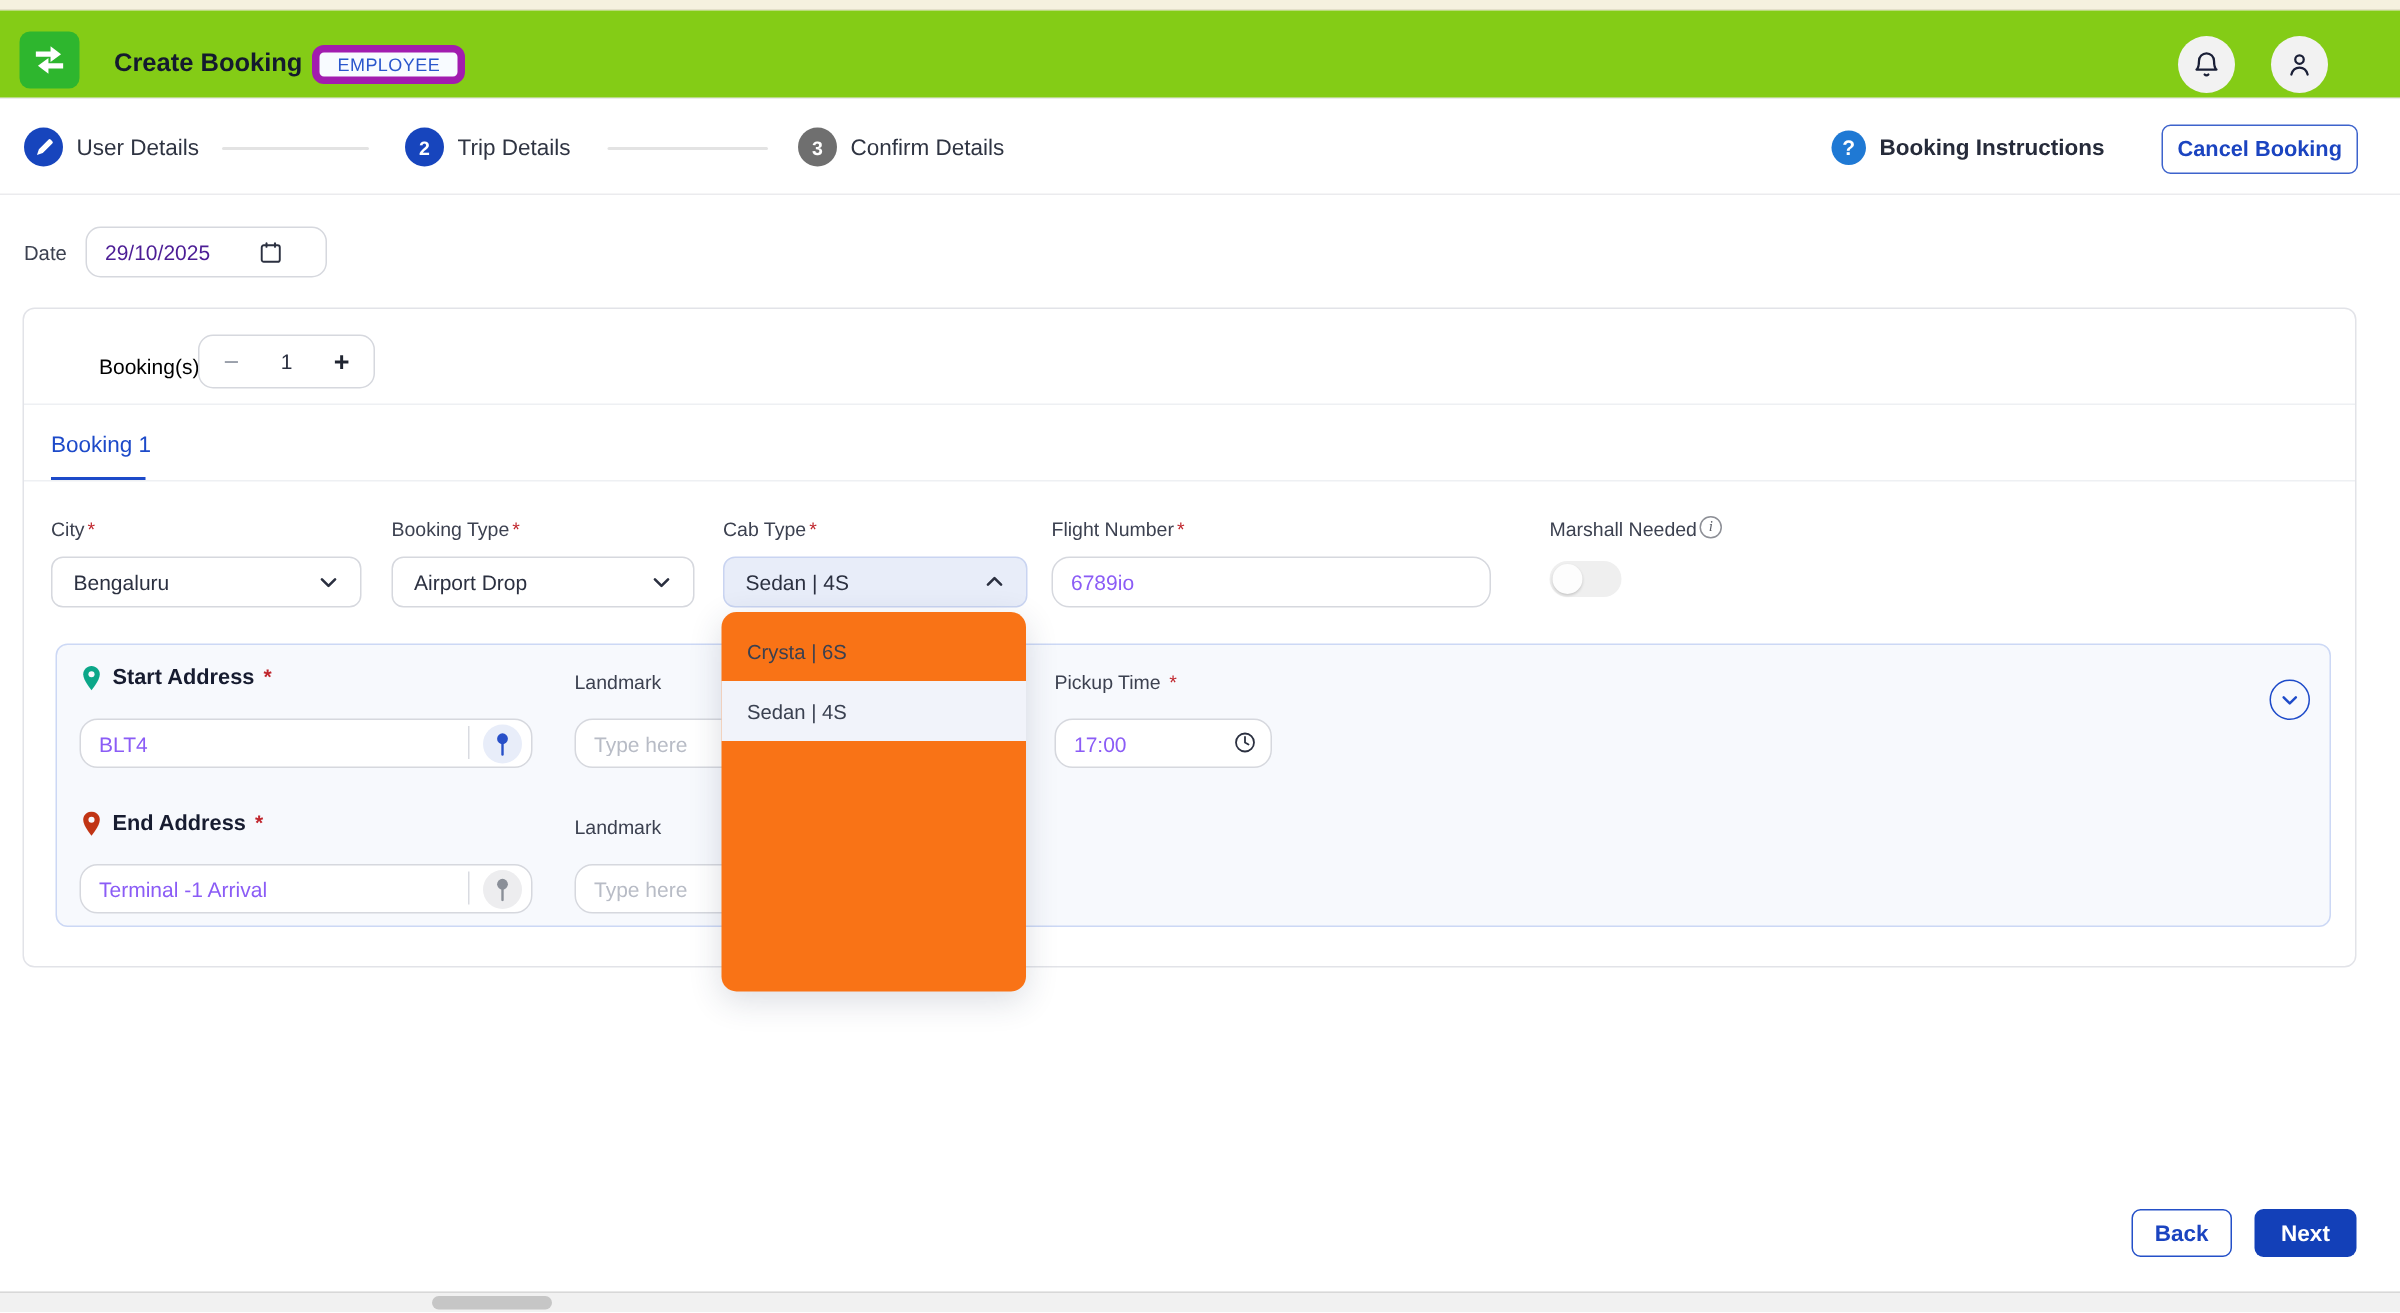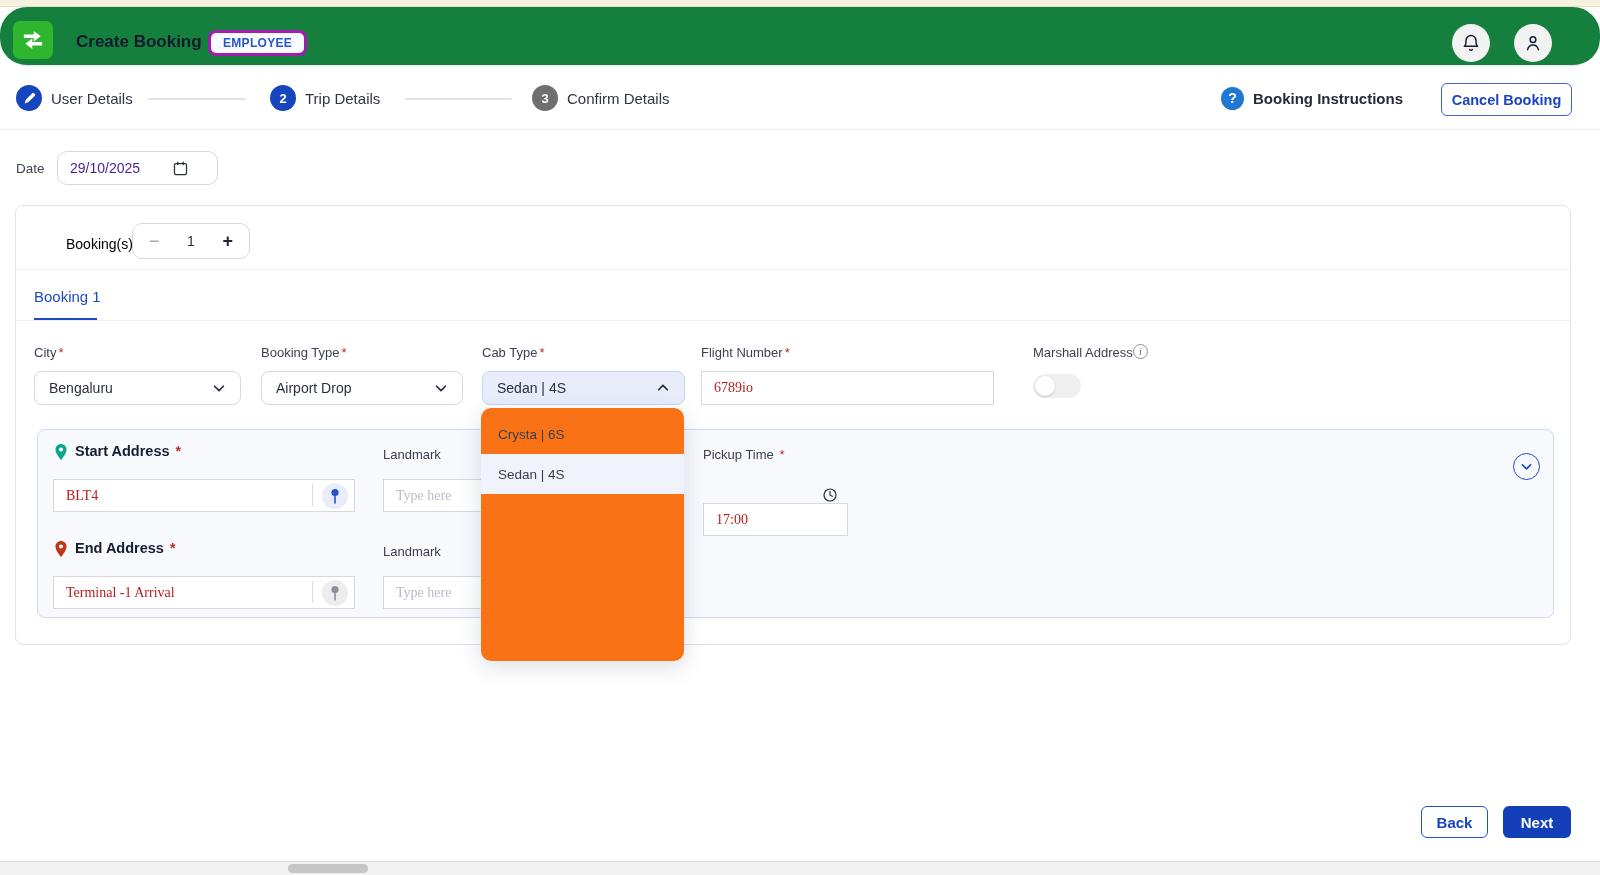--- a/index.html
+++ b/index.html
@@ -4,24 +4,24 @@
 <style>
   * { margin:0; padding:0; box-sizing:border-box; }
   html,body { background:#fff; }
   body { font-family:"Liberation Sans", sans-serif; color:#2b3040; }
   #screen { position:relative; width:1600px; height:875px; background:#fff; overflow:hidden; }
 
   
   .top-strip { position:absolute; left:0; top:0; width:1600px; height:7px; background:#f5f1df; border-bottom:1px solid #e3dfca; }
 
   
-  .header { position:absolute; left:0; top:7px; width:1600px; height:59px; background:#15803d; border-bottom:1px solid #ebebee;border-radius:27px; }
+  .header { position:absolute; left:0; top:7px; width:1600px; height:59px; background:#84cc16; border-bottom:1px solid #ebebee; }
   .logo { position:absolute; left:13px; top:14px; width:40px; height:38px; border-radius:7px; background:#2eb62e; display:flex; align-items:center; justify-content:center; }
   .app-title { position:absolute; left:76px; top:25px; font-size:17px; font-weight:700; color:#141a2e; }
-  .badge { position:absolute; left:208px; top:23px; height:26px; padding:0 12px; display:flex; align-items:center; border:3px solid #a21caf; border-radius:8px; background:#f8fbff; color:#2a56cc; font-size:12px; font-weight:700; letter-spacing:.3px; }
+  .badge { position:absolute; left:208px; top:23px; height:26px; padding:0 12px; display:flex; align-items:center; border:5px solid #a21caf; border-radius:8px; background:#f8fbff; color:#2a56cc; font-size:12px; font-weight:400; letter-spacing:.3px; }
   .hdr-circle { position:absolute; top:17px; width:38px; height:38px; border-radius:50%; background:#f2f2f2; display:flex; align-items:center; justify-content:center; cursor:pointer; }
   .hdr-bell { left:1452px; } .hdr-user { left:1514px; }
 
   
   .stepper { position:absolute; left:0; top:66px; width:1600px; height:64px; background:#fff; border-bottom:1px solid #ebebee; }
   .step { position:absolute; top:0; height:64px; display:flex; align-items:center; gap:9px; cursor:pointer; }
   .step-circle { width:26px; height:26px; border-radius:50%; display:flex; align-items:center; justify-content:center; color:#fff; font-size:13px; font-weight:700; }
   .step-circle.blue { background:#1745bd; }
   .step-circle.gray { background:#6f6f6f; }
   .step-label { font-size:15px; color:#2f3442; }
@@ -46,21 +46,21 @@
   .counter-box .cnt { font-size:14px; color:#2b3040; }
   .card-div1 { position:absolute; left:0; top:63px; width:100%; height:1px; background:#eef0f3; }
   .tab { position:absolute; left:18px; top:82px; font-size:15px; color:#1d4ac9; cursor:pointer; padding-bottom:10px; }
   .tab-underline { position:absolute; left:18px; top:112px; width:63px; height:2px; background:#1d4ac9; }
   .card-div2 { position:absolute; left:0; top:114px; width:100%; height:1px; background:#eef0f3; }
 
   .flbl { position:absolute; font-size:13px; color:#3c4150; }
   .req { color:#c0262d; margin-left:2px; }
   .sel { position:absolute; top:165px; height:34px; border:1px solid #d6d8de; border-radius:8px; background:#fff; display:flex; align-items:center; justify-content:space-between; padding:0 14px; font-size:14px; color:#2b3040; cursor:pointer; }
   .sel.open { background:#e8edf9; border-color:#c9d4f1; }
-  .inp { position:absolute; border:1px solid #d6d8de; border-radius:0; background:#fff; font-size:14px; color:#b91c1c; padding:0 12px; font-family:Liberation Serif, serif; outline:none; }
+  .inp { position:absolute; border:1px solid #d6d8de; border-radius:12px; background:#fff; font-size:14px; color:#8b5cf6; padding:0 12px; font-family:Liberation Sans, sans-serif; outline:none; }
   .inp::placeholder { color:#b8bcc6; }
 
   
   .toggle { position:absolute; left:1017px; top:168px; width:48px; height:24px; border-radius:12px; background:#efefef; cursor:pointer; }
   .toggle .knob { position:absolute; left:2px; top:2px; width:20px; height:20px; border-radius:50%; background:#fdfdfd; box-shadow:0 1px 2px rgba(0,0,0,.18); }
   .info-ic { position:absolute; left:1117px; top:138px; width:15px; height:15px; border-radius:50%; border:1px solid #8d8f96; color:#5c5f68; font-size:10px; display:flex; align-items:center; justify-content:center; cursor:pointer; font-style:italic; font-family:"Liberation Serif", serif; }
 
   
   .addr-card { position:absolute; left:21px; top:223px; width:1517px; height:189px; background:#f7f9fd; border:1px solid #ccd8f5; border-radius:8px; }
   .addr-title { position:absolute; font-size:14.5px; font-weight:700; color:#171c30; }
@@ -184,21 +184,21 @@
     </div>
     <div class="flbl" style="left:245px; top:139px;">
       <span>Booking Type</span><span class="req">*</span>
     </div>
     <div class="flbl" style="left:466px; top:139px;">
       <span>Cab Type</span><span class="req">*</span>
     </div>
     <div class="flbl" style="left:685px; top:139px;">
       <span>Flight Number</span><span class="req">*</span>
     </div>
-    <div class="flbl" style="left:1017px; top:139px;">Marshall Address</div>
+    <div class="flbl" style="left:1017px; top:139px;">Marshall Needed</div>
     <div class="info-ic">i</div>
 
     <div class="sel" style="left:18px; width:207px;">
       <span>Bengaluru</span>
       <span>
         <svg width="14" height="14" viewBox="0 0 16 16" fill="none" stroke="#2b3040" stroke-width="2" stroke-linecap="round" stroke-linejoin="round">
             <polyline points="3,6 8,11 13,6"></polyline>
           </svg>
       </span>
     </div>
@@ -247,21 +247,21 @@
         </div>
       </div>
 
       <div class="flbl" style="left:345px; top:17px;">Landmark</div>
       <input class="inp" style="left: 345px; top: 49px; width: 285px; height: 33px;" placeholder="Type here">
 
       <div class="flbl" style="left:665px; top:17px;">
         <span>Pickup Time</span> <span class="req">*</span>
       </div>
       <div class="addr-input-wrap" style="left:665px; top:49px; width:145px;">
-        <input class="inp" style="padding-right: 20px; margin-top: 24px;" value="17:00">
+        <input class="inp" style="padding-right: 20px;" value="17:00">
         <span style="position:absolute; right:10px; top:8px;">
           <svg width="16" height="16" viewBox="0 0 24 24" fill="none" stroke="#2b3040" stroke-width="1.8" stroke-linecap="round">
               <circle cx="12" cy="12" r="9"></circle>
               <polyline points="12,6.5 12,12 15.5,14"></polyline>
             </svg>
         </span>
       </div>
 
       <div class="collapse-circle">
         <span>

